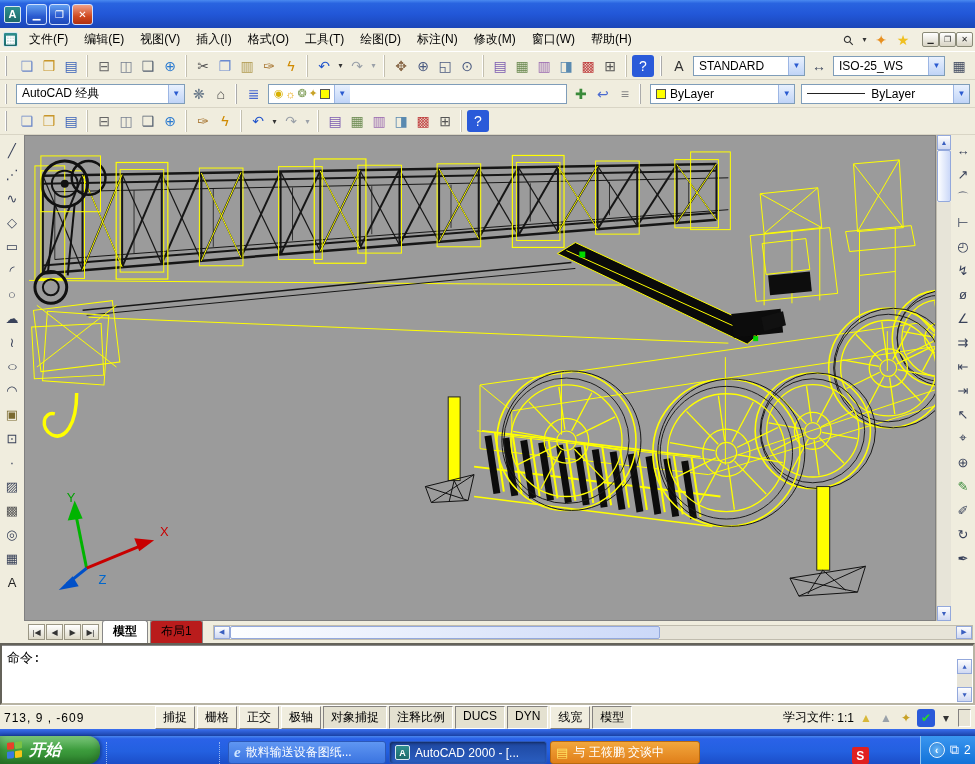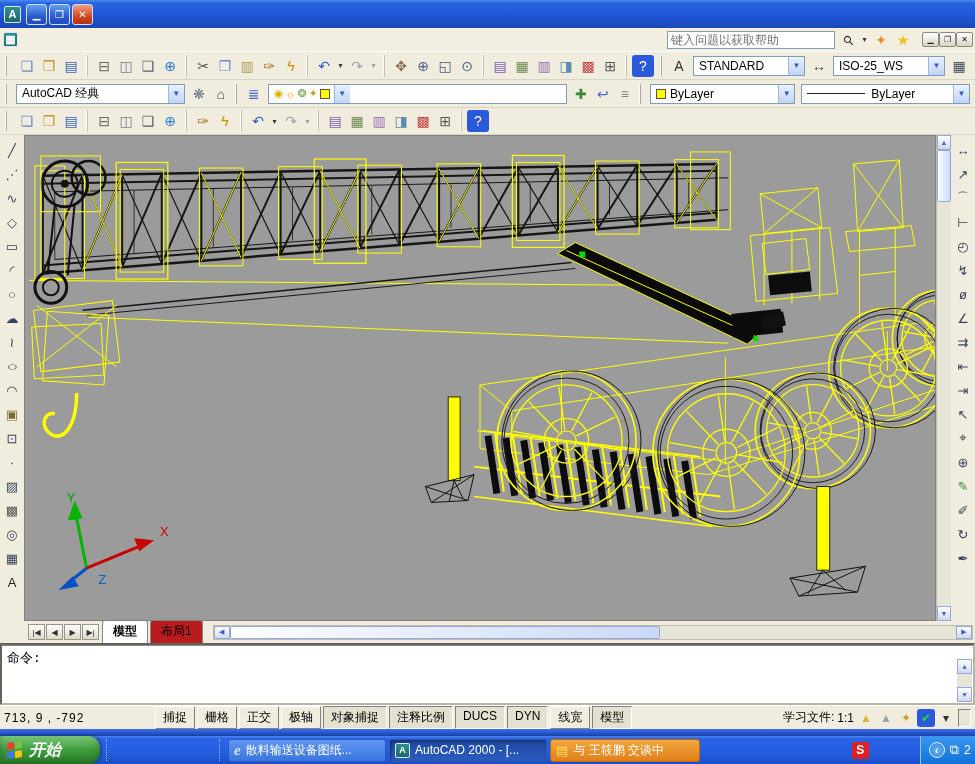--- a/index.html
+++ b/index.html
@@ -62,21 +62,21 @@
   
   .statusbar{height:24px;background:#F0EDDE;display:flex;align-items:center;padding:0 4px;gap:3px;border-top:1px solid #fff;flex:0 0 auto;font-size:12px;}
   .coords{width:148px;letter-spacing:1px;}
   .tglbtn{padding:2px 7px;border:1px solid;border-color:#fff #848280 #848280 #fff;background:#F0EDDE;white-space:nowrap;cursor:default;}
   .tglbtn.pressed{border-color:#848280 #fff #fff #848280;background:#E4E1D0;}
   .status-right{margin-left:auto;display:flex;align-items:center;gap:3px;}
   .status-right .tbico{width:18px;height:18px;font-size:12px;}
   .endbox{width:13px;height:18px;border:1px solid;border-color:#848280 #fff #fff #848280;background:#E8E5D6;}
   .winborder{height:7px;background:linear-gradient(180deg,#3a6ff0,#1941a5);flex:0 0 auto;}
   
-  .taskbar{height:28px;background:linear-gradient(180deg,#4a86ee 0%,#2a62e8 10%,#2360e0 55%,#1b4dc8 100%);display:flex;align-items:center;gap:3px;}
+  .taskbar{height:28px;background:linear-gradient(180deg,#4a86ee 0%,#2a62e8 10%,#2360e0 55%,#1b4dc8 100%);display:flex;align-items:flex-end;gap:3px;}
   .startbtn{height:28px;width:100px;background:linear-gradient(180deg,#7cc87c,#3d9c3d 50%,#2e8b2e);border-radius:0 12px 12px 0;color:#fff;font-weight:bold;font-style:italic;font-size:16px;display:flex;align-items:center;gap:6px;padding-left:7px;box-shadow:inset 0 -4px 8px rgba(0,0,0,.25),2px 0 3px rgba(0,0,0,.3);flex:0 0 auto;}
   .flag{width:16px;height:16px;display:flex;flex-wrap:wrap;transform:skewY(-6deg);gap:1px;}
   .flag span{width:7px;height:7px;border-radius:1px;}
   .qsep{width:3px;height:22px;border-left:1px dotted #9ab8f0;margin:0 3px;}
   .qspace{width:98px;}
   .task{height:23px;width:158px;background:linear-gradient(#5f96f2,#3b74e0);border:1px solid #2c58b8;border-radius:3px;color:#fff;font-size:12px;display:flex;align-items:center;gap:5px;padding:0 5px;overflow:hidden;white-space:nowrap;flex:0 0 auto;}
   .task.active{background:linear-gradient(#1e47a0,#2a5ec0);box-shadow:inset 1px 1px 3px rgba(0,0,0,.45);}
   .task.msn{background:linear-gradient(#f2a73d,#e07f1a);border-color:#b86a10;width:150px;}
   .ieic{font-family:"Liberation Serif",serif;font-style:italic;font-weight:bold;color:#cfe6ff;font-size:15px;}
   .acadic{width:15px;height:15px;background:linear-gradient(#2f8f8f,#1c6a6a);border:1px solid #d8e8f0;color:#fff;font-size:9px;font-weight:bold;display:flex;align-items:center;justify-content:center;border-radius:2px;flex:0 0 auto;}
@@ -97,22 +97,34 @@
     <span class="appic">A</span>
     <span class="tbicons-right">
         <span class="tbico winbtn" style="color: rgb(255, 255, 255);">▁</span>
         <span class="tbico winbtn" style="color: rgb(255, 255, 255);">❐</span>
         <span class="tbico winbtn winclose" style="color: rgb(255, 255, 255);">✕</span>
       </span>
   </div>
 
   <div class="menubar">
     <span class="appic" style="width:15px;height:15px;margin-right:3px;">▦</span>
+    <span id="menus" style="display:flex;">
+        <span class="menu-item">文件(F)</span>
+        <span class="menu-item">编辑(E)</span>
+        <span class="menu-item">视图(V)</span>
+        <span class="menu-item">插入(I)</span>
+        <span class="menu-item">格式(O)</span>
+        <span class="menu-item">工具(T)</span>
+        <span class="menu-item">绘图(D)</span>
+        <span class="menu-item">标注(N)</span>
+        <span class="menu-item">修改(M)</span>
+        <span class="menu-item">窗口(W)</span>
+        <span class="menu-item">帮助(H)</span>
+      </span>
     <span class="search-wrap">
-      <input class="search-input" placeholder="键入问题以获取帮助" style="">
       <span style="display:flex;">
           <span class="tbico rot" style="color: rgb(51, 51, 51);">⚲</span>
           <span class="tbico narrow" style="color: rgb(51, 51, 51);">▾</span>
           <span class="tbico" style="color: rgb(232, 144, 32);">✦</span>
           <span class="tbico" style="color: rgb(240, 192, 32);">★</span>
         </span>
       <span style="display:flex;margin-left:6px;">
           <span class="tbico mdibtn" style="color: rgb(34, 34, 34);">▁</span>
           <span class="tbico mdibtn" style="color: rgb(34, 34, 34);">❐</span>
           <span class="tbico mdibtn" style="color: rgb(34, 34, 34);">✕</span>
@@ -640,21 +652,21 @@
   <div class="cmd">
     <div class="cmd-prompt">命令:</div>
     <div class="cmd-sb">
       <span class="sb">▲</span>
       <span class="sb-track"></span>
       <span class="sb">▼</span>
     </div>
   </div>
 
   <div class="statusbar">
-    <span class="coords">713,  9 ,  -792</span>
+    <span class="coords">713,  9 ,  -609</span>
     <span id="toggles" style="display:flex;gap:2px;">
         <span class="tglbtn">捕捉</span>
         <span class="tglbtn">栅格</span>
         <span class="tglbtn">正交</span>
         <span class="tglbtn">极轴</span>
         <span class="tglbtn pressed">对象捕捉</span>
         <span class="tglbtn pressed">注释比例</span>
         <span class="tglbtn pressed">DUCS</span>
         <span class="tglbtn pressed">DYN</span>
         <span class="tglbtn">线宽</span>

